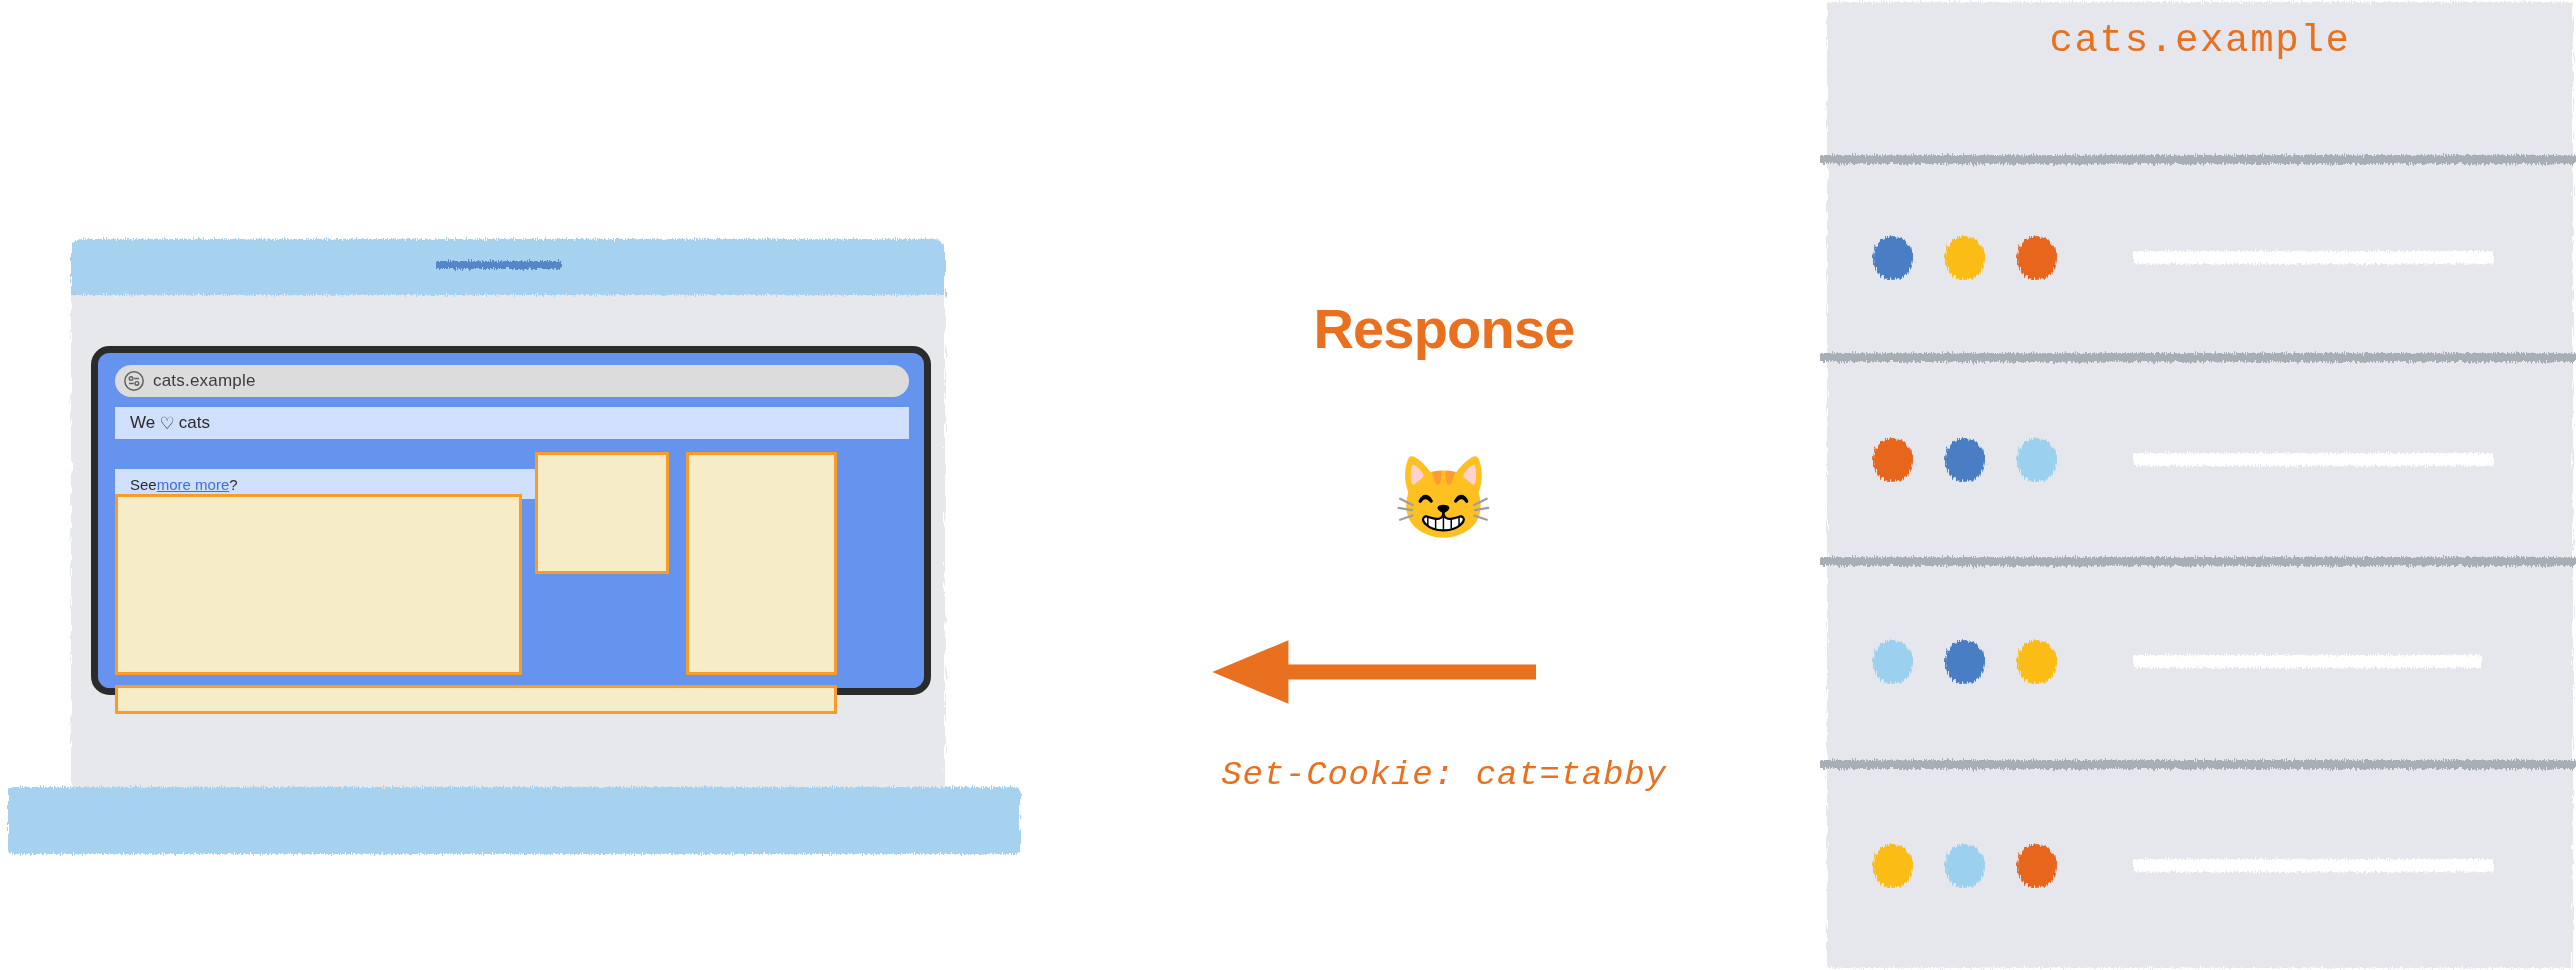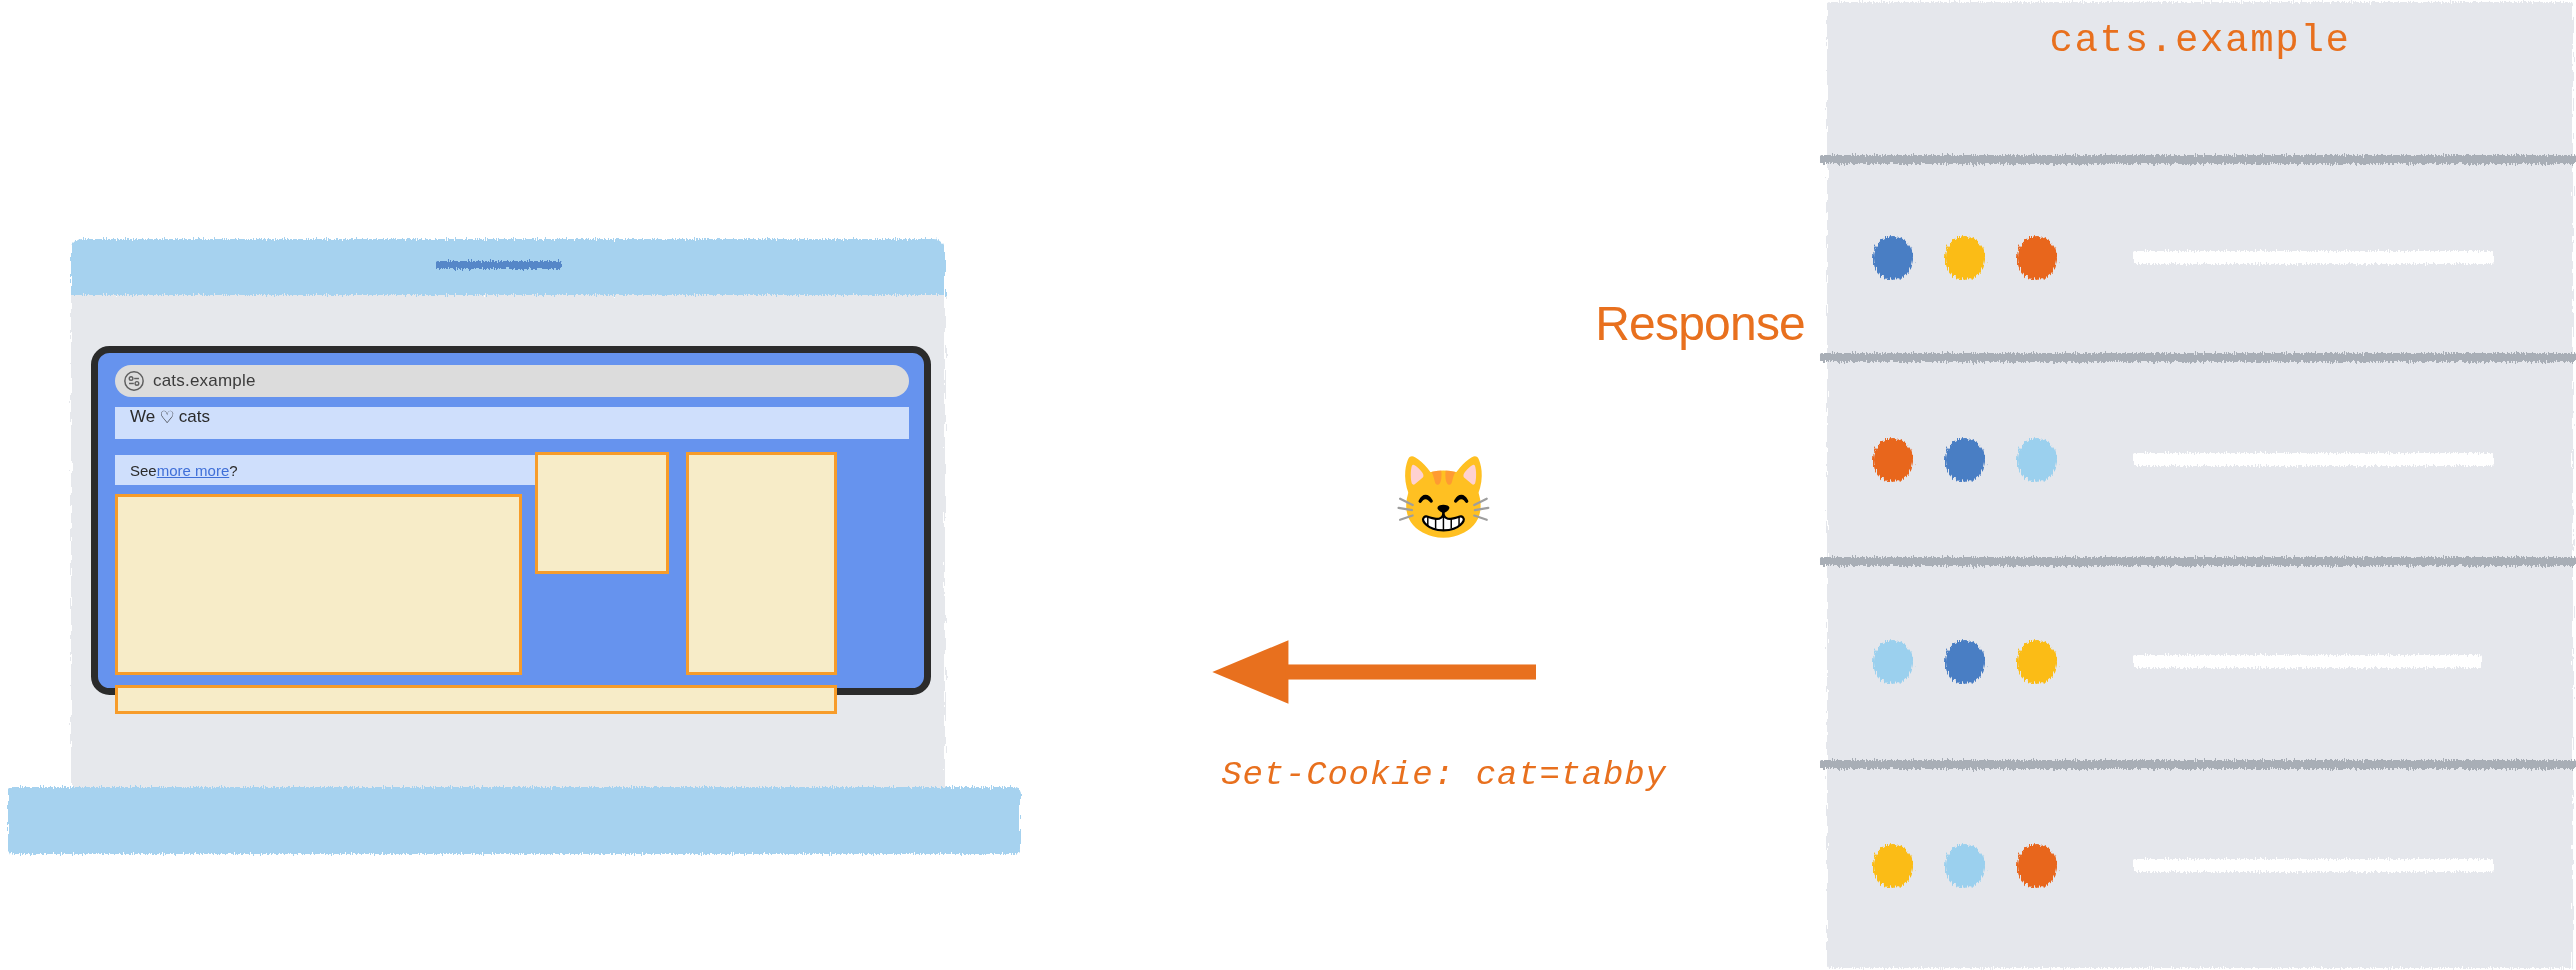--- a/index.html
+++ b/index.html
@@ -41,43 +41,43 @@
   .urlbar{
     position:absolute;left:17px;top:11.8px;right:15px;height:32px;
     background:#dcdcdc;border-radius:16px;display:flex;align-items:center;
     padding-left:8.4px;gap:7.6px;
   }
   .tune-icon{width:22px;height:22px;flex:0 0 22px;}
   .url-text{font-size:17px;color:#3c3c3c;letter-spacing:0.2px;}
 
   .hdr{
     position:absolute;left:17px;top:54px;right:15px;height:32px;
-    background:#cfdffc;display:flex;align-items:flex-start;padding-left:15px;
+    background:#cfdffc;display:flex;align-items:center;padding-left:15px;
     font-size:17px;color:#2b2b2b;gap:4.2px;
   }
   .heart{font-size:17px;}
 
   .linkrow{
-    position:absolute;left:17px;top:102px;width:407px;height:30px;
+    position:absolute;left:17px;top:116px;width:407px;height:30px;
     background:#cfdffc;display:flex;align-items:center;padding-left:15px;
     font-size:15px;color:#2b2b2b;
   }
   .linkrow a{color:#3f6fd8;text-decoration:underline;cursor:pointer;}
 
   .blk{background:#f7ecc8;border:3.4px solid #f79c2a;box-sizing:border-box;position:absolute;}
   #blk-main  {left:17px; top:141px; width:407px; height:181px;}
   #blk-tr    {left:437px;top:99px; width:134px; height:122px;}
   #blk-tall  {left:588px;top:99px; width:151px; height:223px;}
   #blk-foot  {left:17px; top:332px; width:722px; height:29px;}
 
   
   #center{position:absolute;left:1083px;top:0;width:722px;height:970px;}
   .resp-title{
-    position:absolute;left:0;top:296px;width:722px;text-align:right;
-    font-size:48px;font-weight:normal;color:#e8701e;letter-spacing:-0.8px;
+    position:absolute;left:0;top:296px;width:722px;text-align:center;
+    font-size:56px;font-weight:bold;color:#e8701e;letter-spacing:-0.8px;
   }
   .cat-emoji{
     position:absolute;left:0;top:458px;width:722px;text-align:center;
     font-size:81px;line-height:1;
   }
   .arrow-wrap{position:absolute;left:0;top:626px;width:722px;height:92px;}
   .cookie-text{
     position:absolute;left:0;top:756px;width:722px;text-align:center;
     font-family:"Liberation Mono","DejaVu Sans Mono",monospace;
     font-size:34px;color:#e8701e;letter-spacing:0.8px;font-style:italic;

